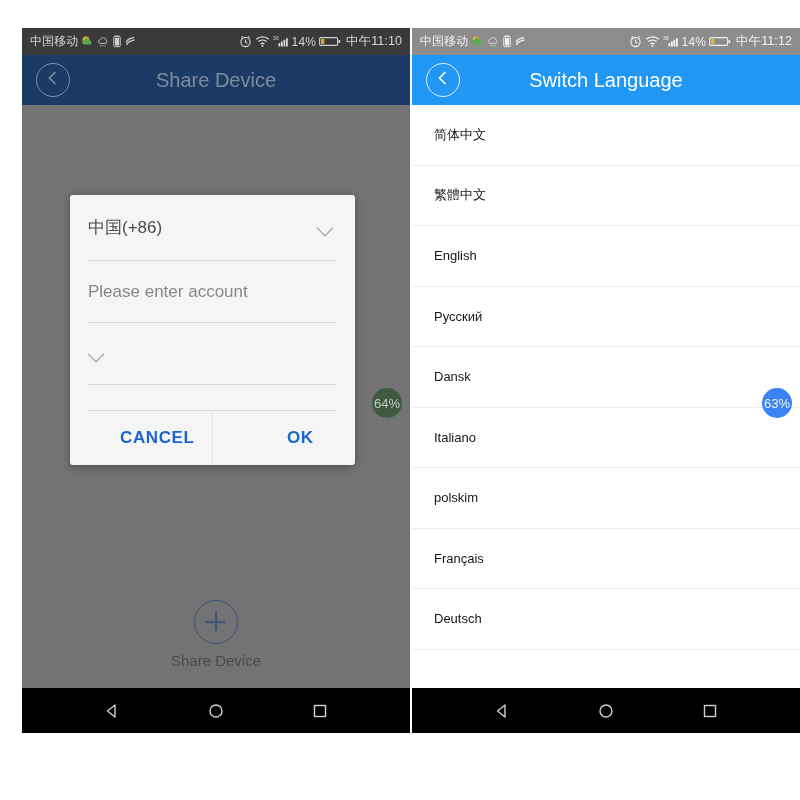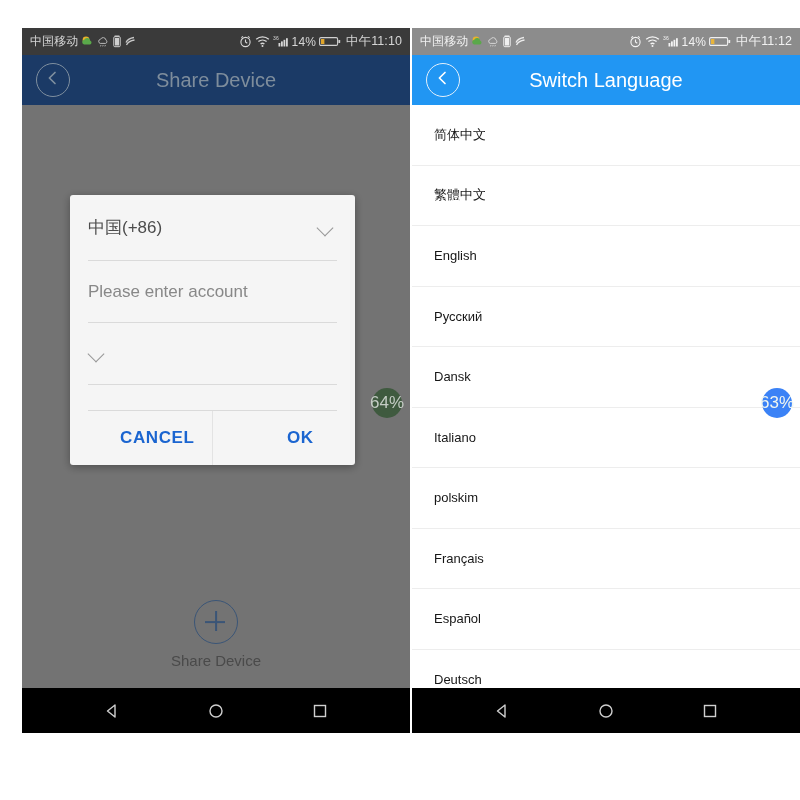--- a/index.html
+++ b/index.html
@@ -134,21 +134,21 @@
     padding-left: 33px;
   }
   .dlg-btn.cancel { border-right: 1px solid #ececec; }
 
   
   .badge {
     position: absolute;
     width: 30px; height: 30px;
     border-radius: 50%;
     display: flex; align-items: center; justify-content: center;
-    font-size: 17px;
+    font-size: 13px;
   }
   .badge.dim   { right: 8px;  top: 283px; background: #3f5a3f; color: #c4ccc4; }
   .badge.light { right: 8px;  top: 283px; background: #3b82f6; color: #f0f6f0; }
 
   
   .share-footer {
     position: absolute;
     left: 0; right: 0; bottom: 0;
     height: 100px;
     display: flex;
@@ -416,21 +416,20 @@
 
     <div class="body-right">
       <div class="lang-item">简体中文</div>
       <div class="lang-item">繁體中文</div>
       <div class="lang-item">English</div>
       <div class="lang-item">Русский</div>
       <div class="lang-item">Dansk</div>
       <div class="lang-item">Italiano</div>
       <div class="lang-item">polskim</div>
       <div class="lang-item">Français</div>
-      <div class="lang-item">Español</div>
       <div class="lang-item">Deutsch</div>
 
       <div class="badge light">63%</div>
     </div>
 
     <div class="navbar">
       <span class="nav-ico">
         <svg width="18" height="18" viewBox="0 0 18 18">
             <path d="M12 3 4.5 9 12 15z" fill="none" stroke="#cfcfcf" stroke-width="1.4" stroke-linejoin="round"></path>
           </svg>

